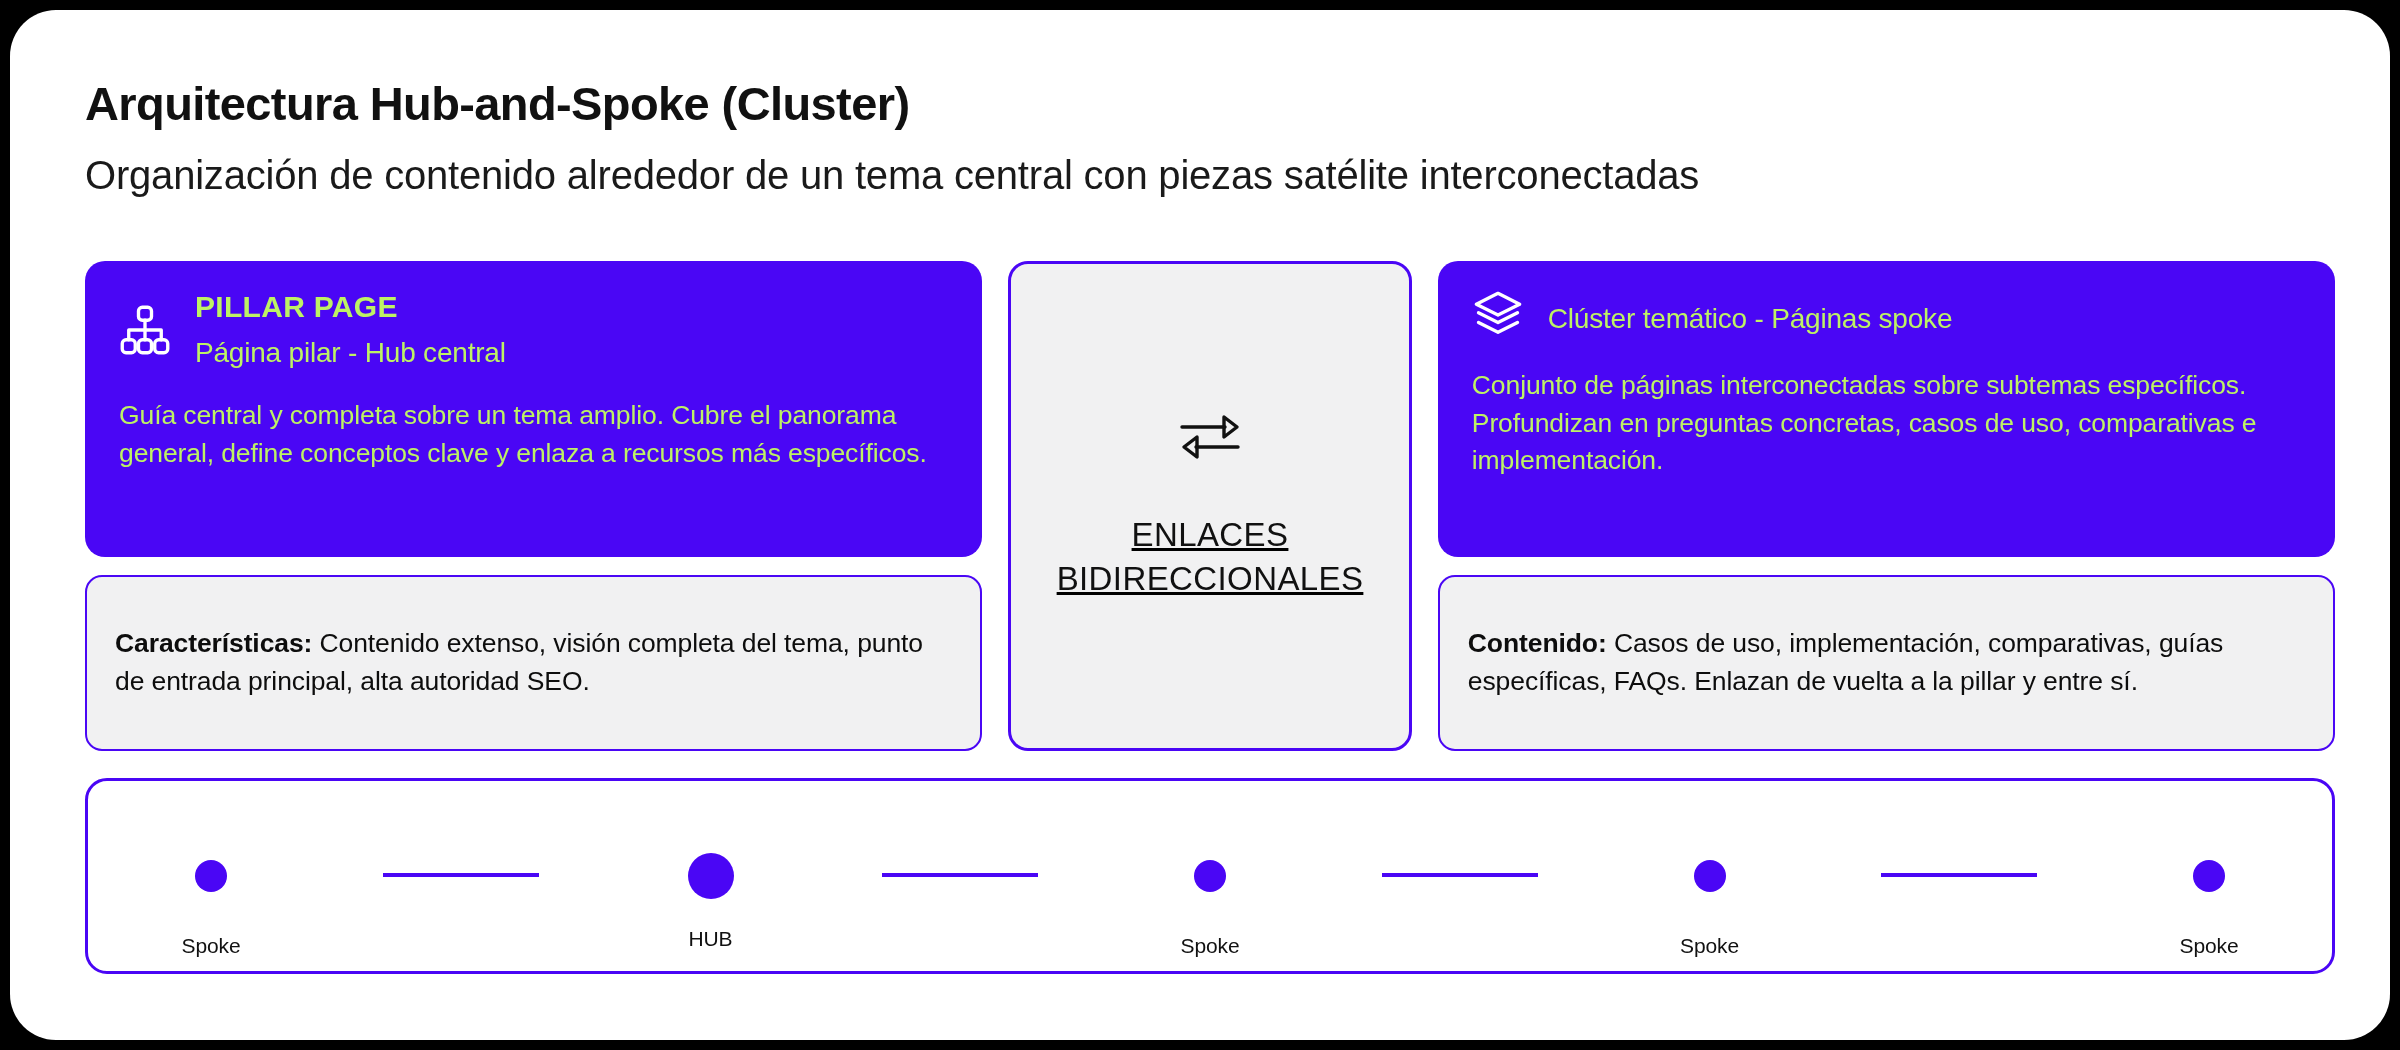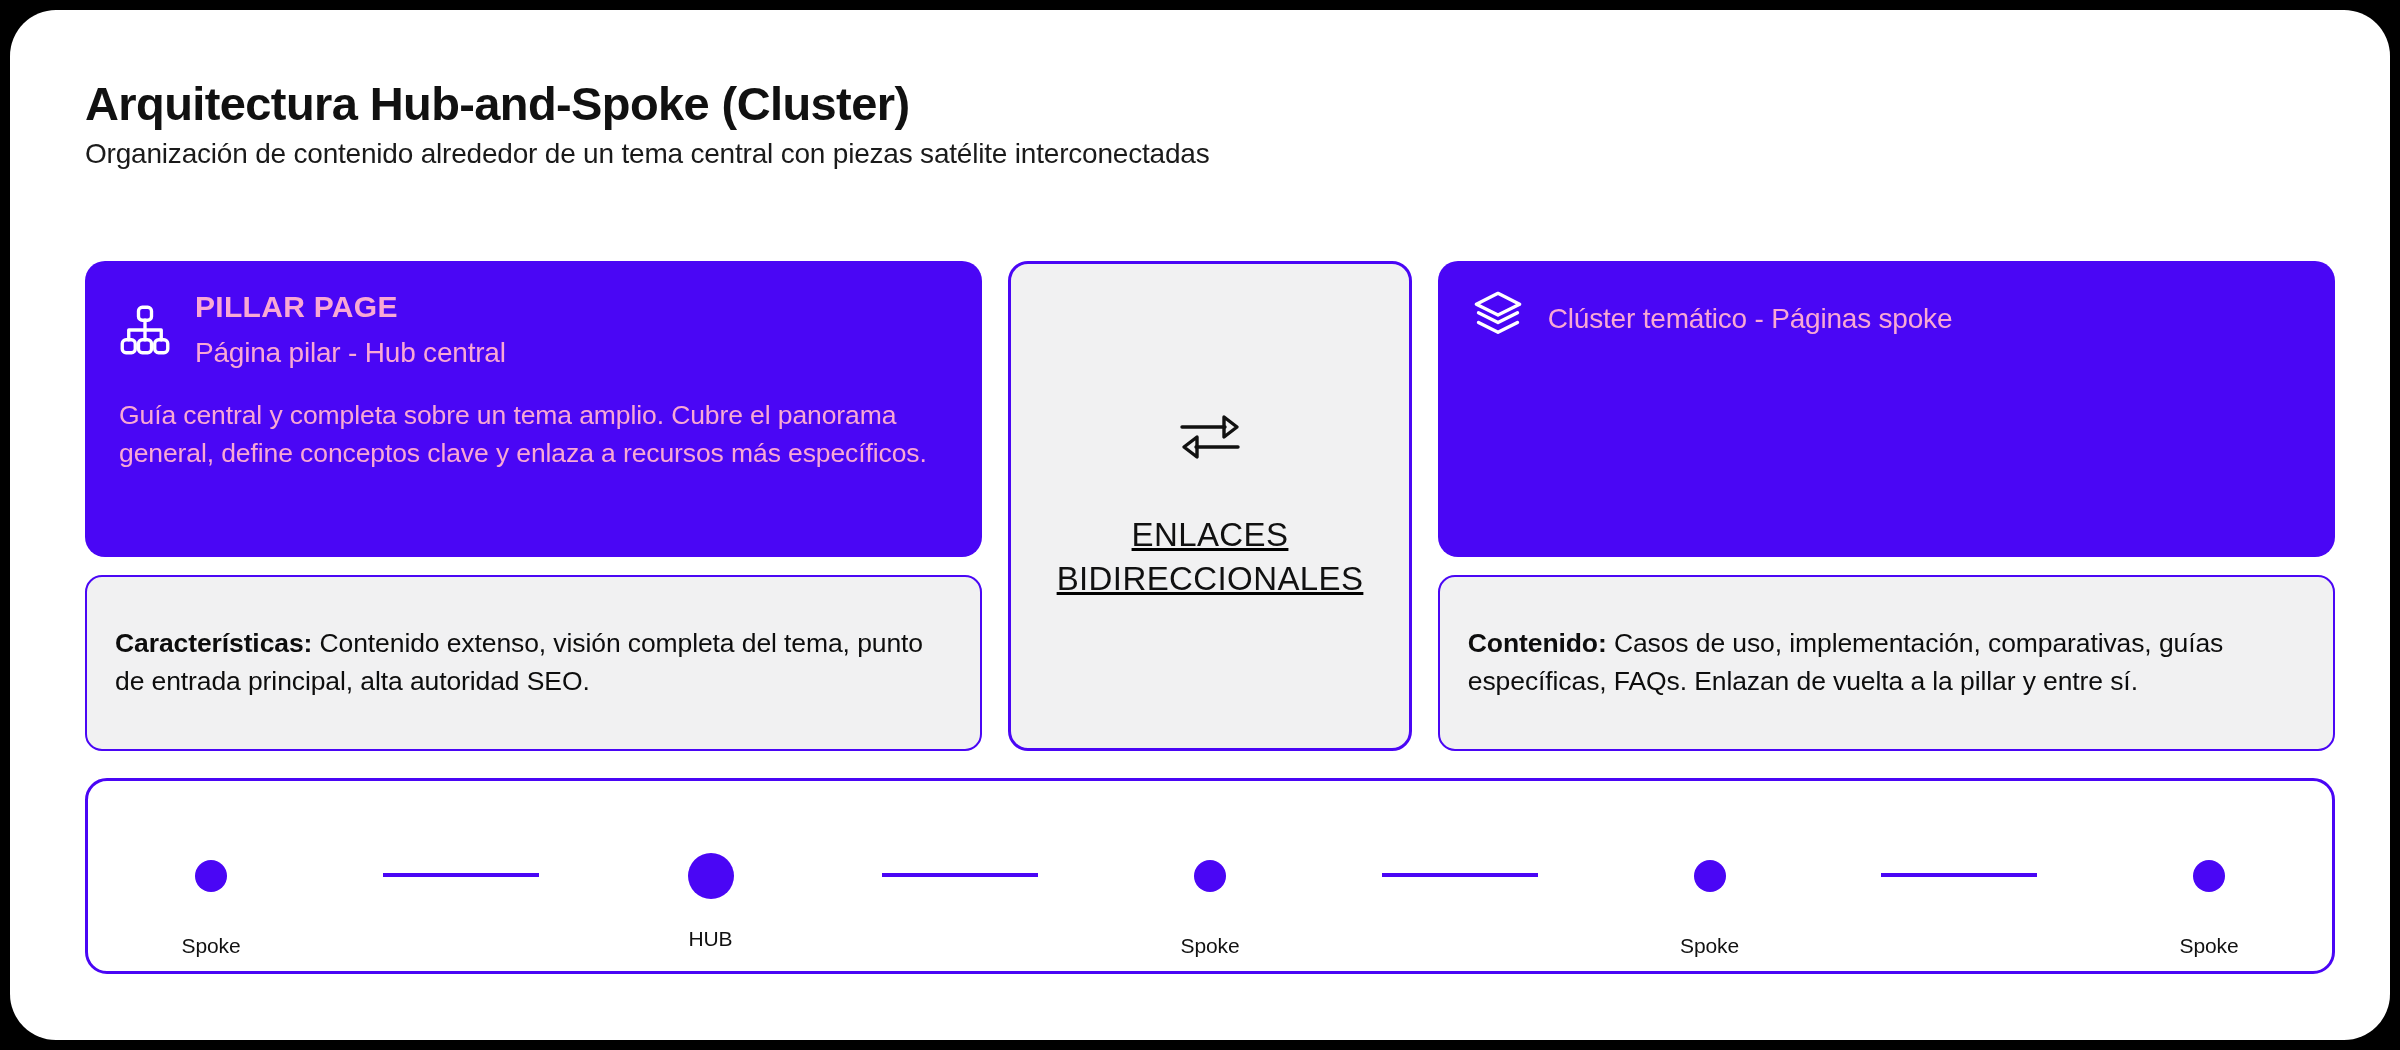--- a/index.html
+++ b/index.html
@@ -32,22 +32,22 @@
   
   .title {
     font-size:47px;
     font-weight:700;
     letter-spacing:-0.6px;
     color:#111111;
     line-height:1.12;
     white-space:nowrap;
   }
   .subtitle {
-    margin-top:6px;
-    font-size:28px;
+    margin-top:20px;
+    font-size:40px;
     font-weight:400;
     color:#1a1a1a;
     letter-spacing:-0.2px;
     line-height:1.2;
     white-space:nowrap;
   }
 
   
   .cols {
     position:absolute;
@@ -68,21 +68,21 @@
     width:404px;
     text-decoration:underline;
   }
 
   
   .purple-card {
     background:#4A06F5;
     border-radius:20px;
     padding:28px 34px 30px 34px;
     height:296px;
-    color:#f9a8d4;
+    color:#bef264;
   }
   .pc-head {
     display:flex;
     align-items:center;
     gap:24px;
   }
   .pc-icon { flex:0 0 auto; width:52px; height:52px; display:block; }
   .pc-titles { display:flex; flex-direction:column; }
   .pc-title {
     font-size:30px;
@@ -262,20 +262,21 @@
                 <svg class="pc-icon" viewBox="0 0 48 48" fill="none" stroke="#ffffff" stroke-width="3.1" stroke-linecap="round" stroke-linejoin="round">
                   <path d="M24 4 L44 14 L24 24 L4 14 Z"></path>
                   <path d="M6 22 L24 31 L42 22"></path>
                   <path d="M6 31 L24 40 L42 31"></path>
                 </svg>
               </span>
               <div class="pc-titles">
                 <div class="pc-sub">Clúster temático - Páginas spoke</div>
               </div>
             </div>
+            <div class="pc-body">Conjunto de páginas interconectadas sobre subtemas específicos. Profundizan en preguntas concretas, casos de uso, comparativas e implementación.</div>
           </div>
 
           <div class="grey-card">
             <div class="grey-text">
               <b>Contenido:</b><span> Casos de uso, implementación, comparativas, guías específicas, FAQs. Enlazan de vuelta a la pillar y entre sí.</span>
             </div>
           </div>
         </div>
 
       </div>

